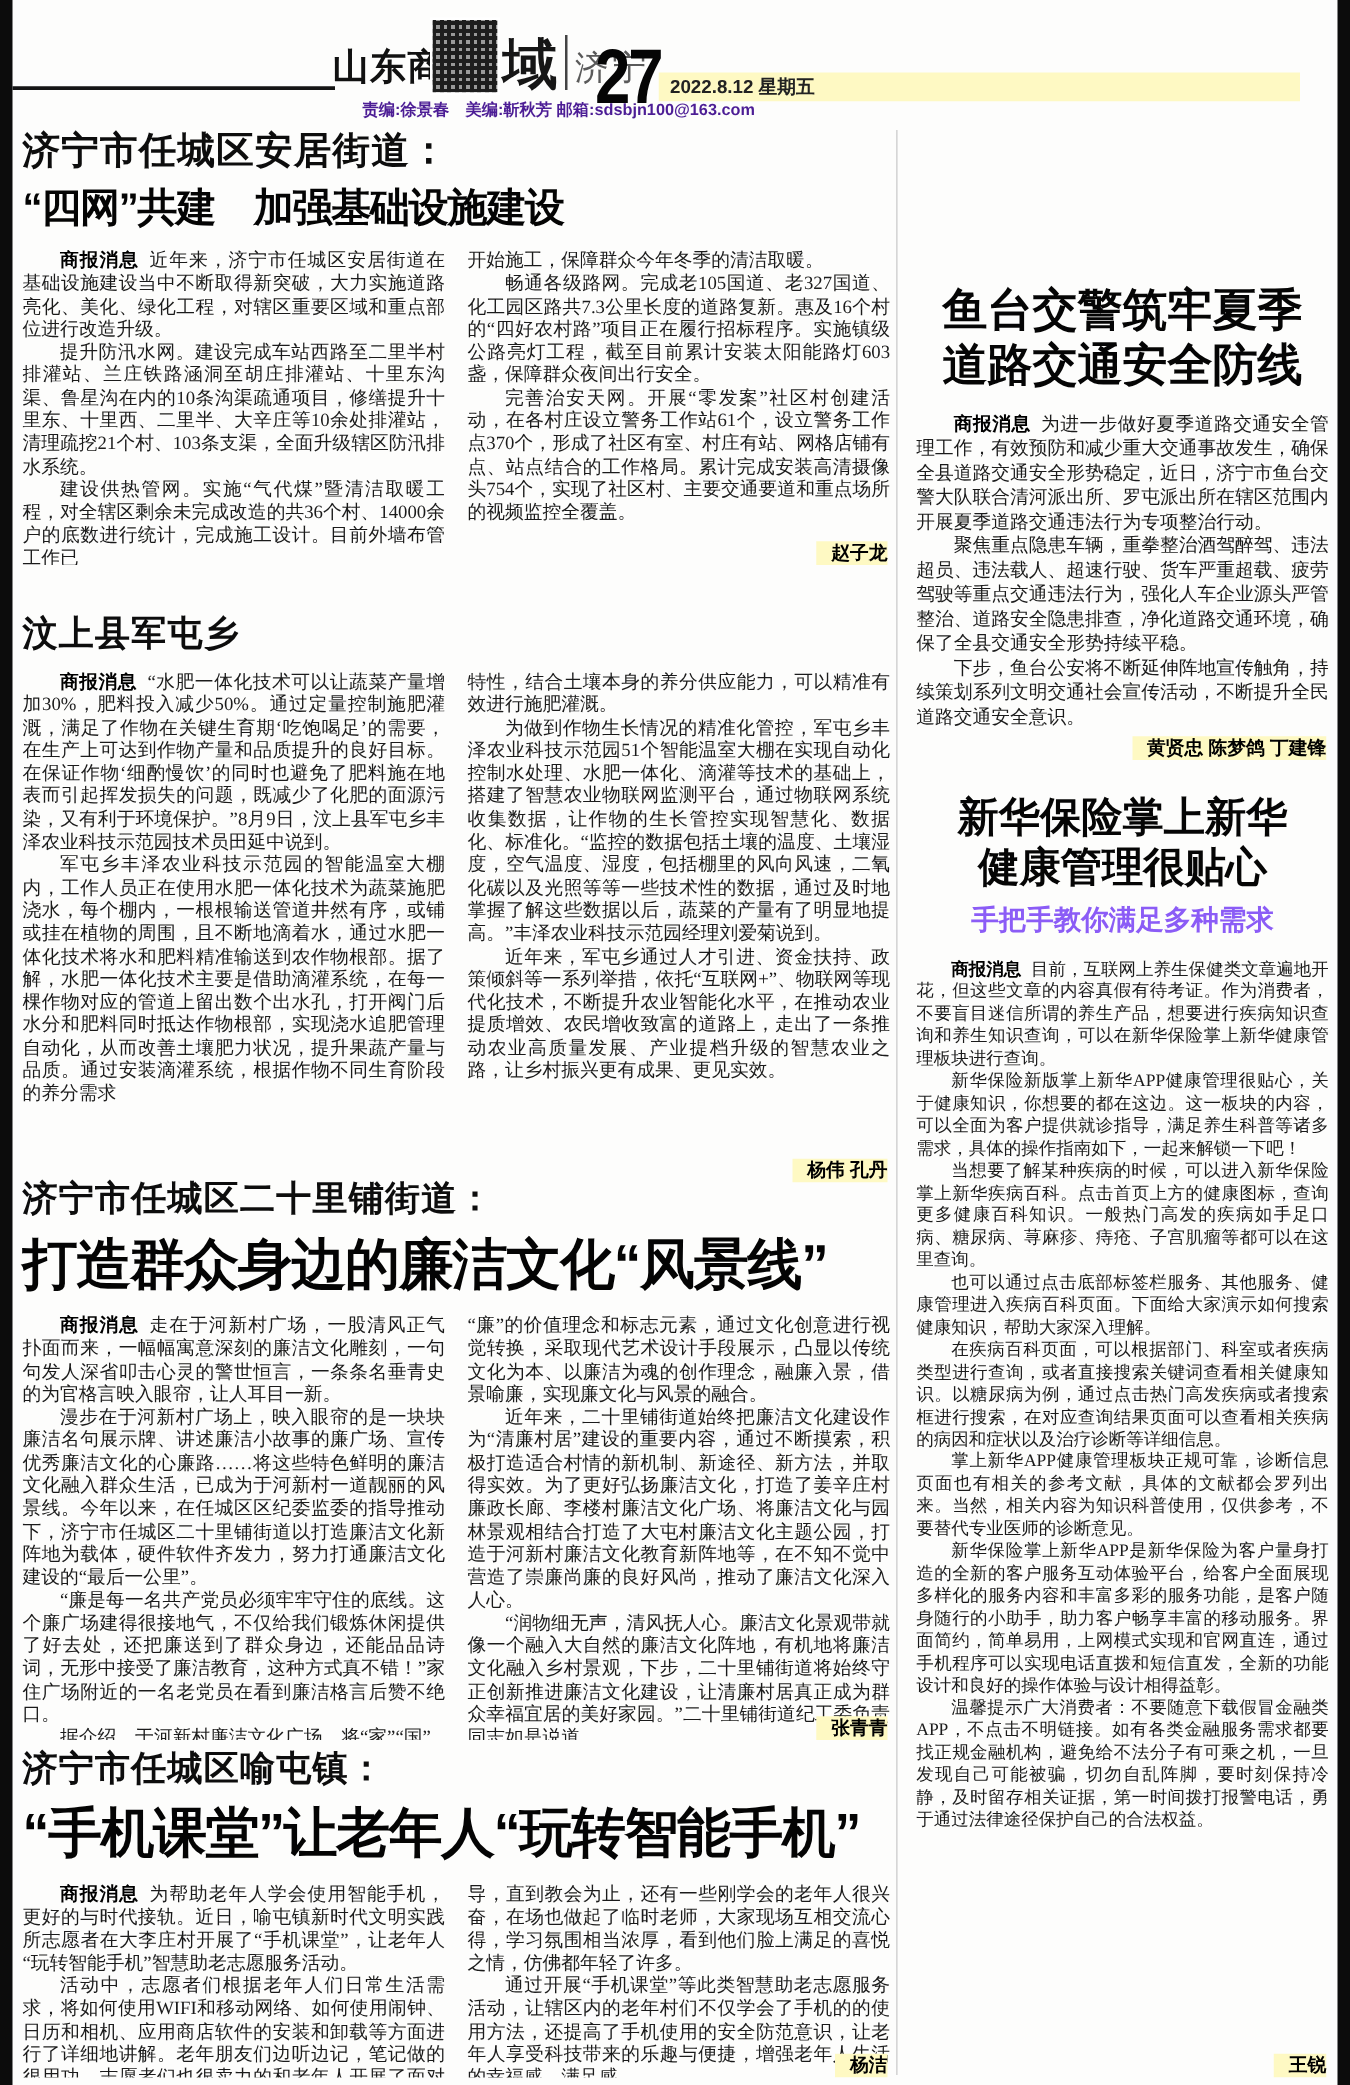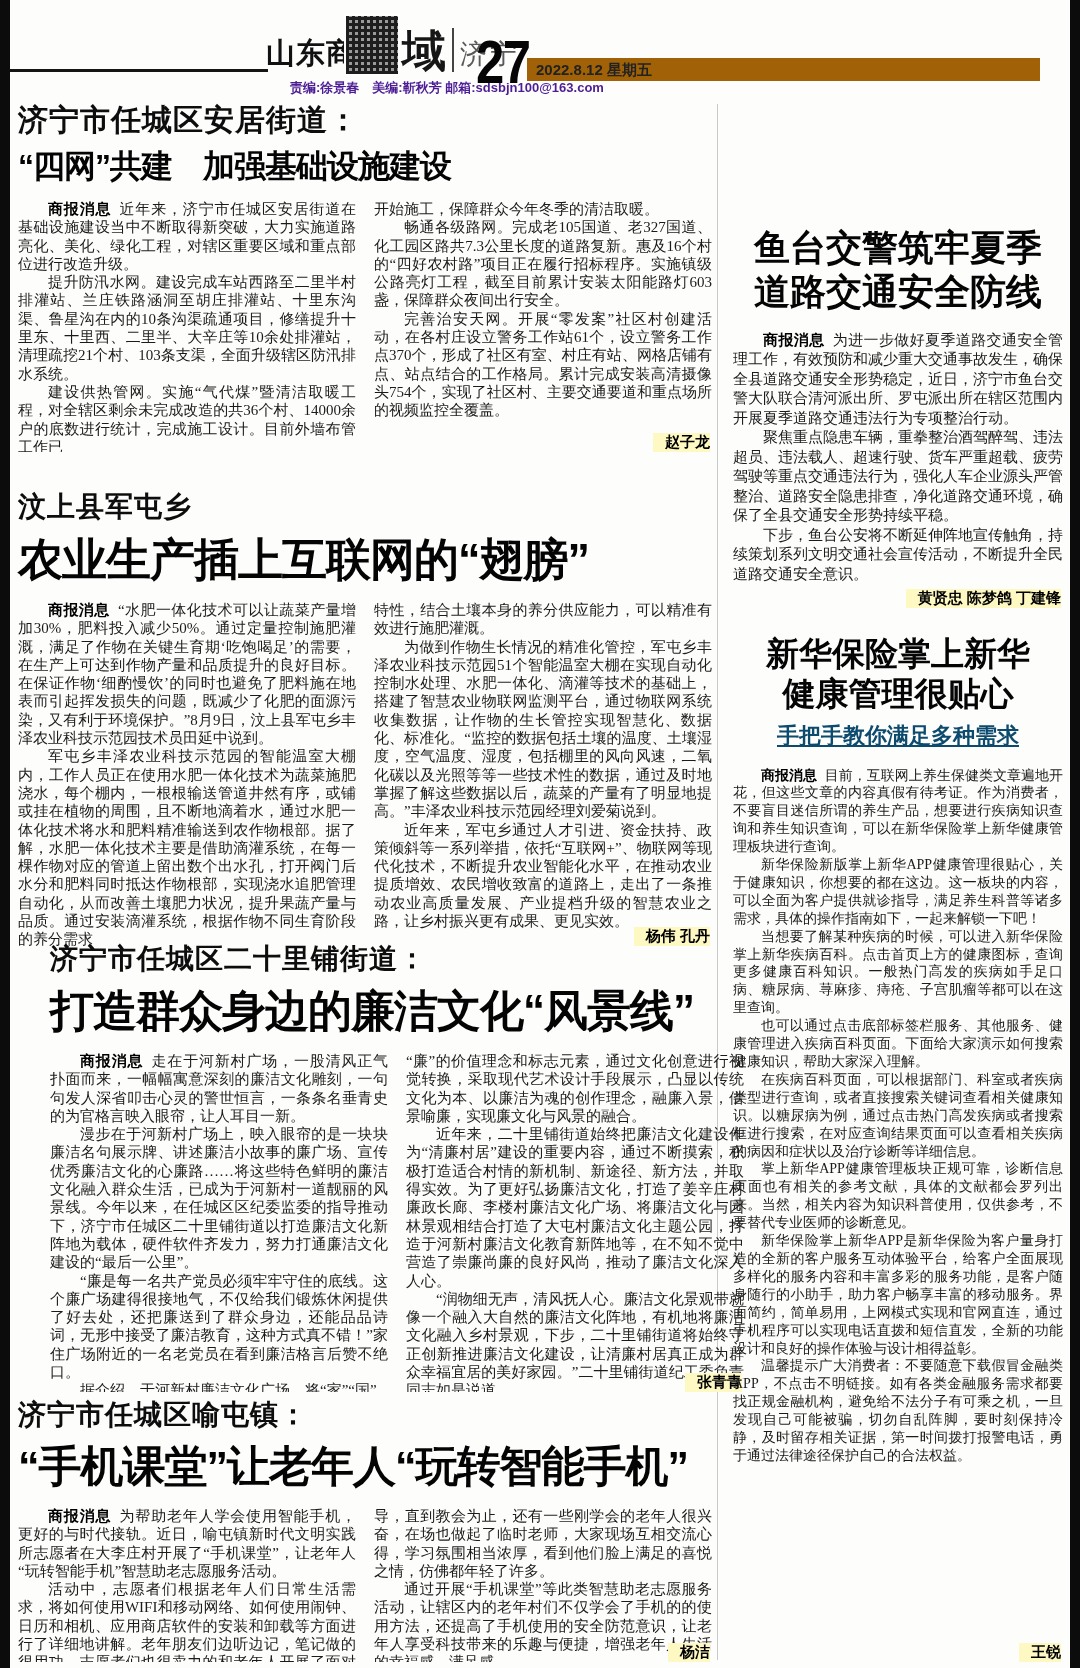--- a/index.html
+++ b/index.html
@@ -17,49 +17,49 @@
       background:
         repeating-linear-gradient(0deg,#1e1e1e 0 3px,rgba(255,255,255,0) 3px 6px),
         repeating-linear-gradient(90deg,#1e1e1e 0 3px,#9a9a9a 3px 6px);
       outline:2px solid #fff;}
   .section-char{position:absolute;left:402px;top:22px;font:800 44px "Liberation Sans",sans-serif;color:#161616;}
   .mast-vbar{position:absolute;left:452px;top:28px;width:2px;height:44px;background:#444;}
   .region{position:absolute;left:460px;top:36px;font:400 27px "Liberation Sans",sans-serif;
           color:#5a5a5a;letter-spacing:3px;}
   .page-number{position:absolute;left:476px;top:26px;font:900 62px "Liberation Sans",sans-serif;
                color:#050505;transform:scaleX(.82);transform-origin:left top;letter-spacing:-2px;}
-  .date-bar{position:absolute;left:527px;top:58px;width:513px;height:23px;background:#a16207;
+  .date-bar{position:absolute;left:527px;top:58px;width:513px;height:23px;background:#fef9c3;
             font:bold 15px "Liberation Sans",sans-serif;color:#222;line-height:23px;padding-left:9px;box-sizing:border-box;}
   .staff-line{position:absolute;left:290px;top:79px;font:bold 13px "Liberation Sans",sans-serif;color:#4c1d95;}
 
   
   .vdivider{position:absolute;left:717px;top:104px;width:1px;height:1556px;background:#c9c9c9;}
   .art{position:absolute;left:18px;width:694px;display:flex;flex-direction:column;}
   .kicker{font:bold 30px "Liberation Sans",sans-serif;color:#0d0d0d;letter-spacing:1px;}
   .headline{font:900 50px "Liberation Sans",sans-serif;color:#040404;letter-spacing:-1px;
             margin-top:4px;white-space:nowrap;}
   .body2{display:flex;gap:18px;margin-top:11px;flex:1;overflow:hidden;position:relative;}
   .colm{flex:1;min-width:0;}
   .para{margin:0;text-indent:2em;text-align:justify;font-size:15px;line-height:1.22;color:#1b1b1b;}
   .lead{font-family:"Liberation Sans",sans-serif;font-weight:bold;margin-right:.55em;color:#000;}
   .byline{position:absolute;right:2px;bottom:0;background:#fef9c3;padding-left:12px;
           font:bold 15px "Liberation Sans",sans-serif;color:#000;}
 
   #a1{top:100px;height:352px;} #a1 .headline{font-size:32px;}
   #a2{top:488px;height:458px;} #a2 .kicker{font-size:28px;} #a2 .headline{font-size:45px;}
-  #a3{top:940px;height:452px;margin-left:32px;} #a3 .kicker{font-size:28px;} #a3 .headline{font-size:44px;}
+  #a3{top:940px;height:452px;} #a3 .kicker{font-size:28px;} #a3 .headline{font-size:44px;}
   #a4{top:1396px;height:266px;} #a4 .kicker{font-size:28px;} #a4 .headline{font-size:43px;}
 
   .sidebox{position:absolute;left:733px;width:330px;display:flex;flex-direction:column;}
   #r1{top:226px;height:382px;}
   #r2{top:634px;height:1028px;}
   .side-headline{font:900 36px "Liberation Sans",sans-serif;color:#050505;text-align:center;
                  line-height:1.22;letter-spacing:0;}
   #r2 .side-headline{font-size:33px;}
-  .side-subhead{font:600 22px "Liberation Sans",sans-serif;color:#0c4a6e;text-align:center;margin-top:6px;text-decoration:underline;}
+  .side-subhead{font:600 22px "Liberation Sans",sans-serif;color:#8b5cf6;text-align:center;margin-top:6px;}
   .side-body{margin-top:16px;flex:1;overflow:hidden;position:relative;}
   #r1 .para{font-size:15px;line-height:1.3;}
   #r2 .para{font-size:14px;line-height:1.28;}
 </style>
 </head>
 <body>
 
 <div class="page">
   <div class="edge left"></div>
   <div class="edge right"></div>
@@ -91,21 +91,20 @@
         <p class="para" style="text-indent:0">开始施工，保障群众今年冬季的清洁取暖。</p>
         <p class="para">畅通各级路网。完成老105国道、老327国道、化工园区路共7.3公里长度的道路复新。惠及16个村的“四好农村路”项目正在履行招标程序。实施镇级公路亮灯工程，截至目前累计安装太阳能路灯603盏，保障群众夜间出行安全。</p>
         <p class="para">完善治安天网。开展“零发案”社区村创建活动，在各村庄设立警务工作站61个，设立警务工作点370个，形成了社区有室、村庄有站、网格店铺有点、站点结合的工作格局。累计完成安装高清摄像头754个，实现了社区村、主要交通要道和重点场所的视频监控全覆盖。</p>
       </div>
       <div class="byline">赵子龙</div>
     </div>
   </div>
 
   <div class="art" id="a2">
     <div class="kicker">汶上县军屯乡</div>
-    <div class="headline">农业生产插上互联网的“翅膀”</div>
     <div class="body2">
       <div class="colm">
         <p class="para"><b class="lead">商报消息</b><span>“水肥一体化技术可以让蔬菜产量增加30%，肥料投入减少50%。通过定量控制施肥灌溉，满足了作物在关键生育期‘吃饱喝足’的需要，在生产上可达到作物产量和品质提升的良好目标。在保证作物‘细酌慢饮’的同时也避免了肥料施在地表而引起挥发损失的问题，既减少了化肥的面源污染，又有利于环境保护。”8月9日，汶上县军屯乡丰泽农业科技示范园技术员田延中说到。</span></p>
         <p class="para">军屯乡丰泽农业科技示范园的智能温室大棚内，工作人员正在使用水肥一体化技术为蔬菜施肥浇水，每个棚内，一根根输送管道井然有序，或铺或挂在植物的周围，且不断地滴着水，通过水肥一体化技术将水和肥料精准输送到农作物根部。据了解，水肥一体化技术主要是借助滴灌系统，在每一棵作物对应的管道上留出数个出水孔，打开阀门后水分和肥料同时抵达作物根部，实现浇水追肥管理自动化，从而改善土壤肥力状况，提升果蔬产量与品质。通过安装滴灌系统，根据作物不同生育阶段的养分需求</p>
       </div>
       <div class="colm">
         <p class="para" style="text-indent:0">特性，结合土壤本身的养分供应能力，可以精准有效进行施肥灌溉。</p>
         <p class="para">为做到作物生长情况的精准化管控，军屯乡丰泽农业科技示范园51个智能温室大棚在实现自动化控制水处理、水肥一体化、滴灌等技术的基础上，搭建了智慧农业物联网监测平台，通过物联网系统收集数据，让作物的生长管控实现智慧化、数据化、标准化。“监控的数据包括土壤的温度、土壤湿度，空气温度、湿度，包括棚里的风向风速，二氧化碳以及光照等等一些技术性的数据，通过及时地掌握了解这些数据以后，蔬菜的产量有了明显地提高。”丰泽农业科技示范园经理刘爱菊说到。</p>
         <p class="para">近年来，军屯乡通过人才引进、资金扶持、政策倾斜等一系列举措，依托“互联网+”、物联网等现代化技术，不断提升农业智能化水平，在推动农业提质增效、农民增收致富的道路上，走出了一条推动农业高质量发展、产业提档升级的智慧农业之路，让乡村振兴更有成果、更见实效。</p>
       </div>

